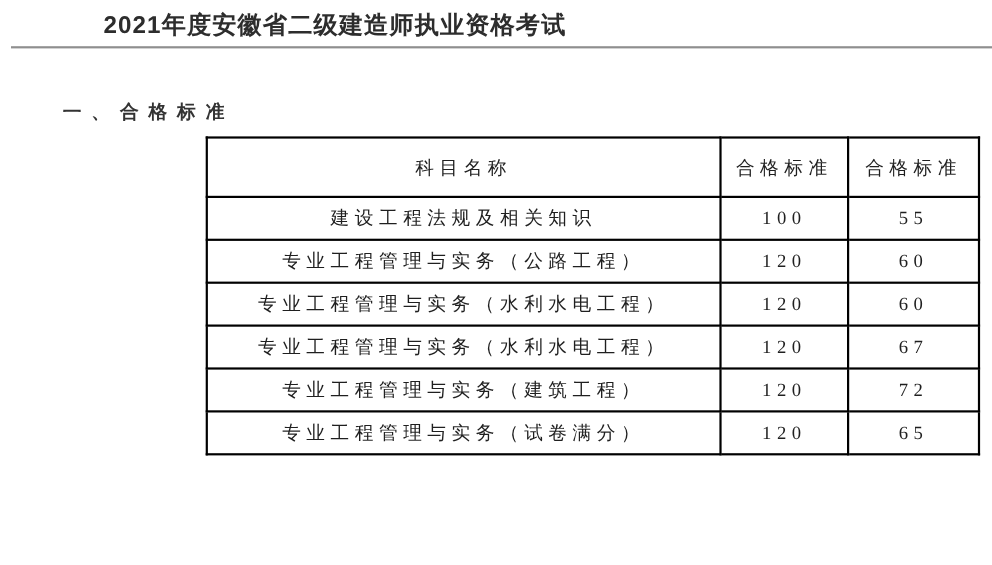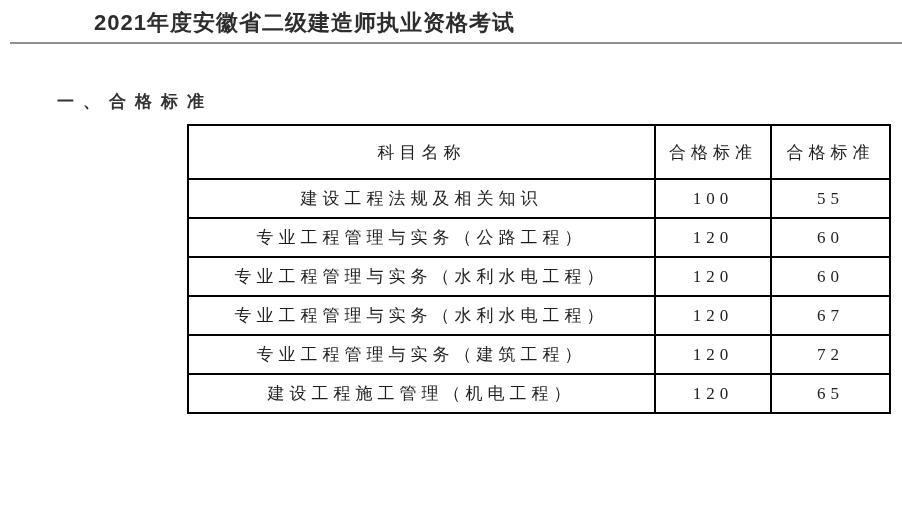--- a/index.html
+++ b/index.html
@@ -129,20 +129,20 @@
           <td>专业工程管理与实务（水利水电工程）</td>
           <td>120</td>
           <td>67</td>
         </tr>
         <tr>
           <td>专业工程管理与实务（建筑工程）</td>
           <td>120</td>
           <td>72</td>
         </tr>
         <tr>
-          <td>建设工程施工管理（机电工程）</td>
+          <td>专业工程管理与实务（试卷满分）</td>
           <td>120</td>
           <td>65</td>
         </tr>
       </tbody>
   </table>
 
 </div>
 
 </body></html>

